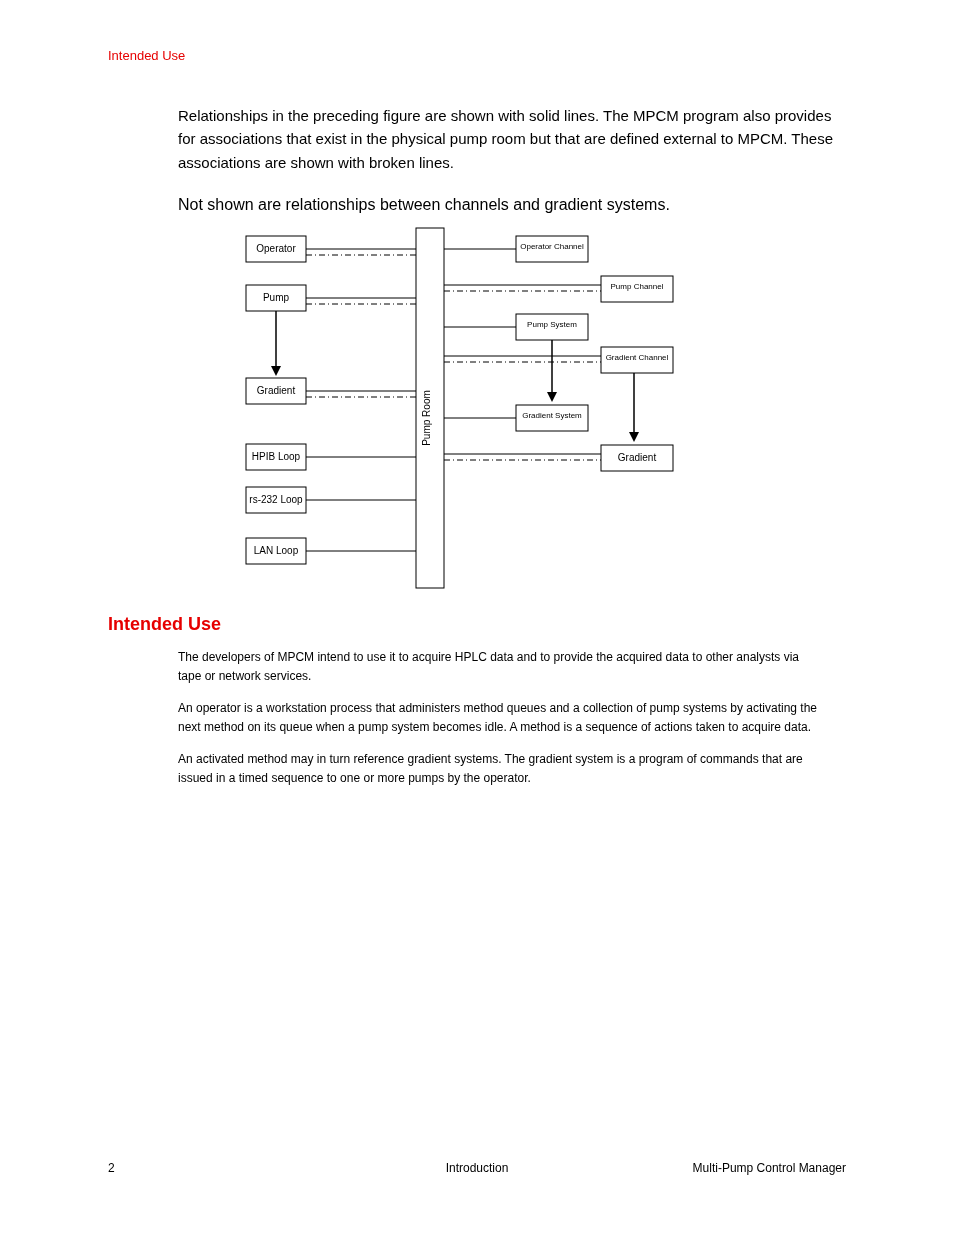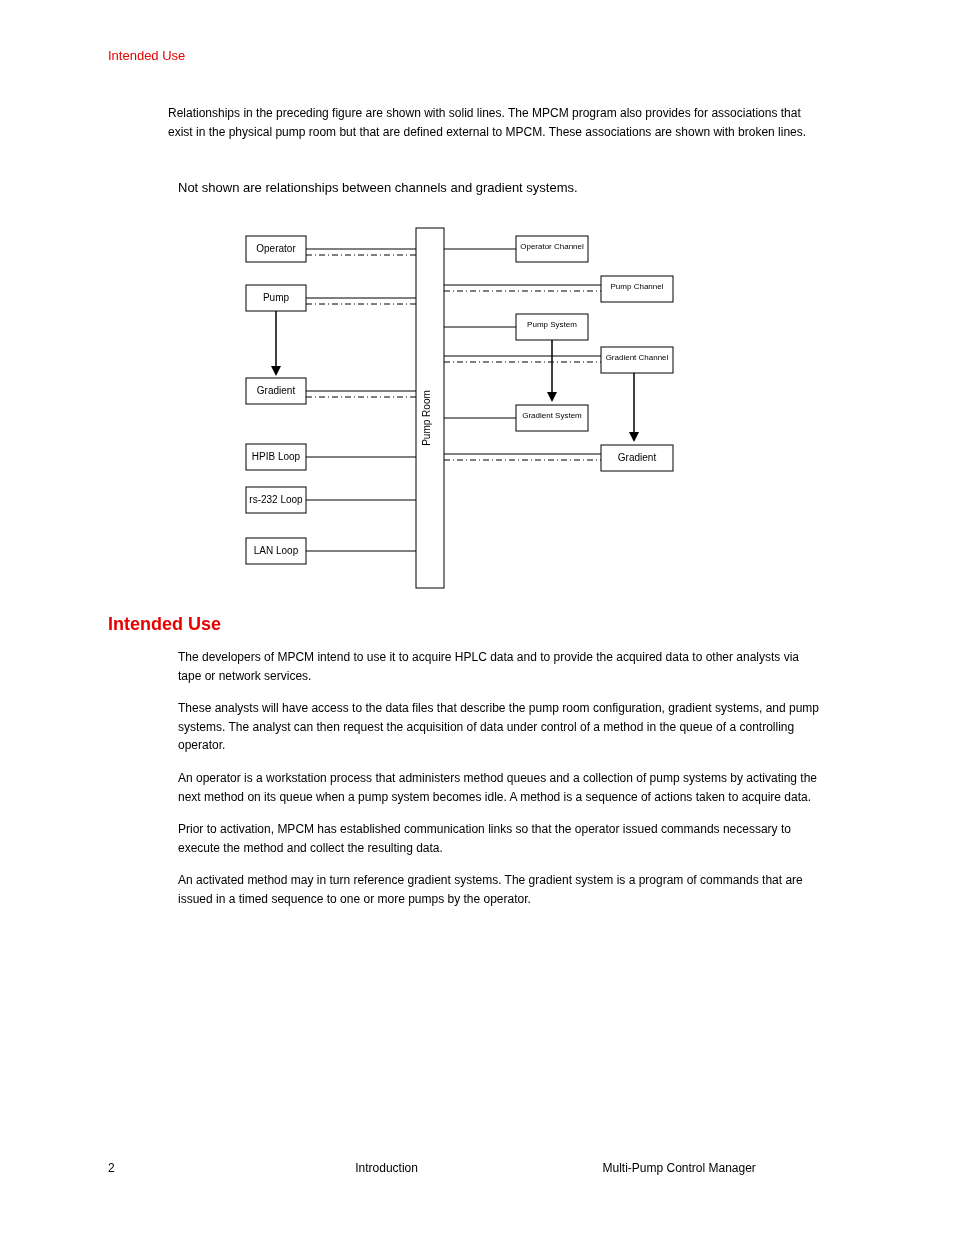--- a/index.html
+++ b/index.html
@@ -1,29 +1,29 @@
 <!DOCTYPE html>
 <html><head>
 <meta charset="utf-8">
 <style>
 html,body{margin:0;padding:0;background:#fff;font-family:Helvetica,Arial,sans-serif;color:#000}
 .page{width:954px;height:1235px;position:relative}
 .running-head{position:absolute;top:48px;left:108px;font-size:13px;color:#e60000;font-family:Helvetica,Arial,sans-serif}
-.intro-text{position:absolute;left:168px;top:104px;width:660px;font-size:12px;line-height:1.55}
+.intro-text{position:absolute;left:178px;top:104px;width:660px;font-size:15px;line-height:1.55}
 .intro-text p{margin:0 0 14px 0}
-.not-shown{position:absolute;left:178px;top:180px;font-size:13px}
+.not-shown{position:absolute;left:178px;top:196px;font-size:16px}
 svg.diagram{position:absolute;left:236px;top:218px;width:490px;height:380px}
 .box-label{font-size:10px;fill:#000;font-family:Helvetica,Arial,sans-serif}
 .heading{position:absolute;left:108px;top:614px;color:#e60000;font-weight:bold;font-size:18px;font-family:Helvetica,Arial,sans-serif}
 .body-text{position:absolute;left:178px;top:648px;width:660px;font-size:12px;line-height:1.55}
 .body-text p{margin:0 18px 14px 0}
 .footer{position:absolute;bottom:60px;left:108px;right:108px;font-size:12px;display:flex;justify-content:space-between}
 .footer .pg{width:33%;text-align:left}
-.footer .sec{width:33%;}
-.footer .doc{width:33%;}
+.footer .sec{width:33%;text-align:center}
+.footer .doc{width:33%;text-align:right}
 </style>
 </head>
 <body>
 
 <div class="page">
   <div class="running-head">Intended Use</div>
 
   <div class="intro-text">
     <p>Relationships in the preceding figure are shown with solid lines. The MPCM program also provides for associations that exist in the physical pump room but that are defined external to MPCM. These associations are shown with broken lines.</p>
   </div>
@@ -115,23 +115,21 @@
       <text x="401" y="243" class="box-label" text-anchor="middle">Gradient</text>
       <line x1="208" y1="236" x2="365" y2="236" stroke="#000"></line>
       <line x1="208" y1="242" x2="365" y2="242" stroke="#000" stroke-dasharray="6 3 1 3"></line>
     </g>
   </svg>
 
   <div class="heading">Intended Use</div>
 
   <div class="body-text">
     <p>The developers of MPCM intend to use it to acquire HPLC data and to provide the acquired data to other analysts via tape or network services.</p>
-    <p>These analysts will have access to the data files that describe the pump room configuration, gradient systems, and pump systems. The analyst can then request the acquisition of data under control of a method in the queue of a controlling operator.</p>
     <p>An operator is a workstation process that administers method queues and a collection of pump systems by activating the next method on its queue when a pump system becomes idle. A method is a sequence of actions taken to acquire data.</p>
-    <p>Prior to activation, MPCM has established communication links so that the operator issued commands necessary to execute the method and collect the resulting data.</p>
     <p>An activated method may in turn reference gradient systems. The gradient system is a program of commands that are issued in a timed sequence to one or more pumps by the operator.</p>
   </div>
 
   <div class="footer">
     <span class="pg">2</span>
     <span class="sec">Introduction</span>
     <span class="doc">Multi-Pump Control Manager</span>
   </div>
 </div>
 

